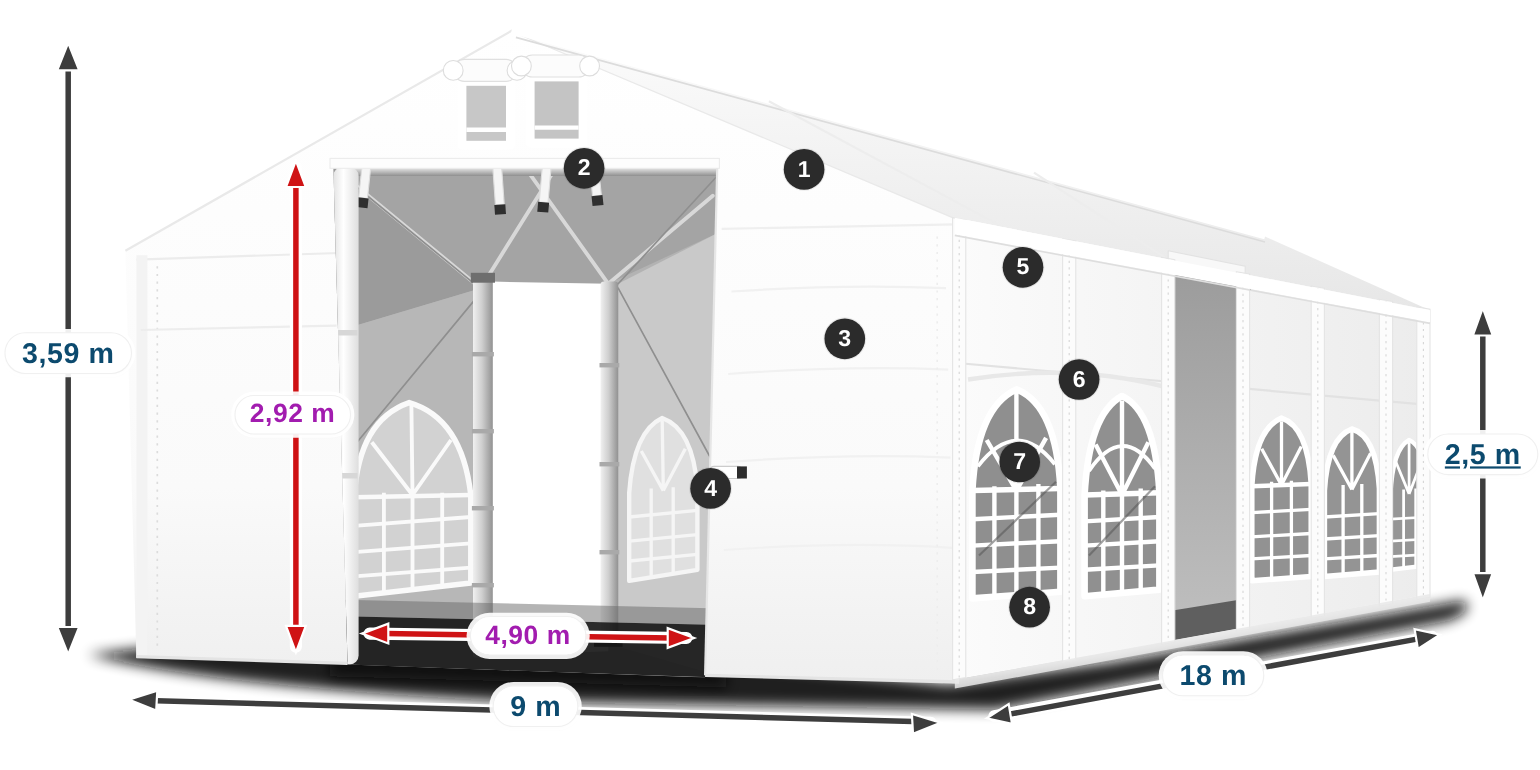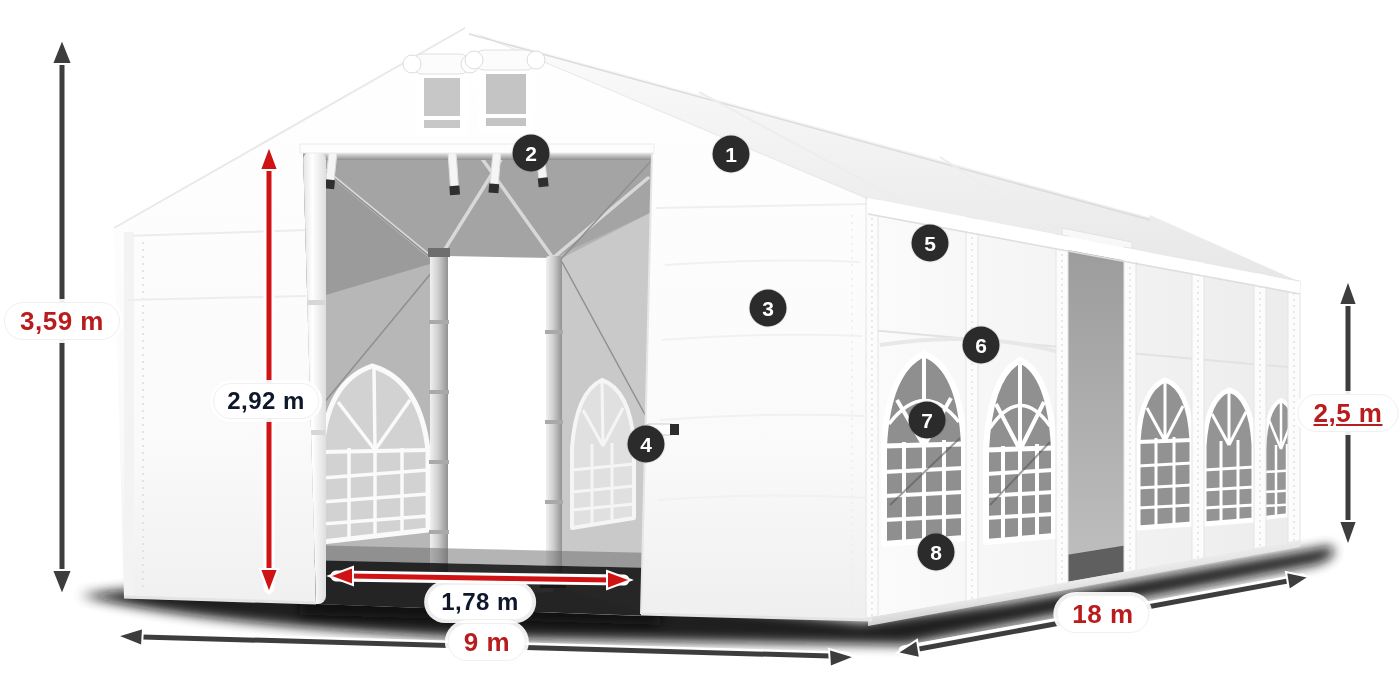--- a/index.html
+++ b/index.html
@@ -4,25 +4,25 @@
 <style>
   html,body{margin:0;padding:0;background:#ffffff;}
   .stage{
     position:relative;width:1400px;height:700px;overflow:hidden;
     background:#ffffff;font-family:"Liberation Sans",sans-serif;
   }
   .stage svg{position:absolute;left:0;top:0;}
   .pill{
     position:absolute;transform:translate(-50%,-50%);
     background:#ffffff;border:1px solid #f0f0f0;border-radius:999px;
-    padding:5px 15px;font-weight:bold;font-size:26px;line-height:1;color:#b91c1c;
+    padding:5px 15px;font-weight:bold;font-size:26px;line-height:1;color:#0c4a6e;
     box-shadow:0 0 0 3px rgba(255,255,255,.92),0 1px 3px rgba(0,0,0,.12);
     white-space:nowrap;letter-spacing:.5px;
   }
-  .pill.red{color:#0f172a;font-size:24px;padding:5px 13px;margin-top:24px;}
+  .pill.red{color:#a21caf;font-size:24px;padding:5px 13px;}
   .badge{
     position:absolute;transform:translate(-50%,-50%);
     width:37px;height:37px;border-radius:50%;background:#2b2b2b;color:#ffffff;
     font-weight:bold;font-size:21px;display:flex;align-items:center;justify-content:center;
     box-shadow:0 0 0 1px rgba(0,0,0,.08);
   }
 </style>
 </head>
 <body>
 
@@ -313,21 +313,21 @@
       <line x1="1348" y1="288" x2="1348" y2="540" stroke="#ffffff" stroke-width="11"></line>
       <line x1="1348" y1="302" x2="1348" y2="526" stroke="#3d3d3d" stroke-width="5"></line>
       <polygon points="1348,280 1339,305 1357,305" fill="#3d3d3d" stroke="#ffffff" stroke-width="2"></polygon>
       <polygon points="1348,546 1339,521 1357,521" fill="#3d3d3d" stroke="#ffffff" stroke-width="2"></polygon>
     </g>
   </g>
 </svg>
 
 <div class="pill" style="left:62px;top:321px;">3,59 m</div>
 <div class="pill red" style="left:266px;top:377px;">2,92 m</div>
-<div class="pill red" style="left:480px;top:578px;">1,78 m</div>
+<div class="pill red" style="left:480px;top:578px;">4,90 m</div>
 <div class="pill" style="left:487px;top:642px;">9 m</div>
 <div class="pill" style="left:1103px;top:614px;">18 m</div>
 <div class="pill" style="left:1348px;top:413px;text-decoration:underline;">2,5 m</div>
 
 <div class="badge" style="left:731px;top:154px;">1</div>
 <div class="badge" style="left:531px;top:153px;">2</div>
 <div class="badge" style="left:768px;top:308px;">3</div>
 <div class="badge" style="left:646px;top:444px;">4</div>
 <div class="badge" style="left:930px;top:243px;">5</div>
 <div class="badge" style="left:981px;top:345px;">6</div>

